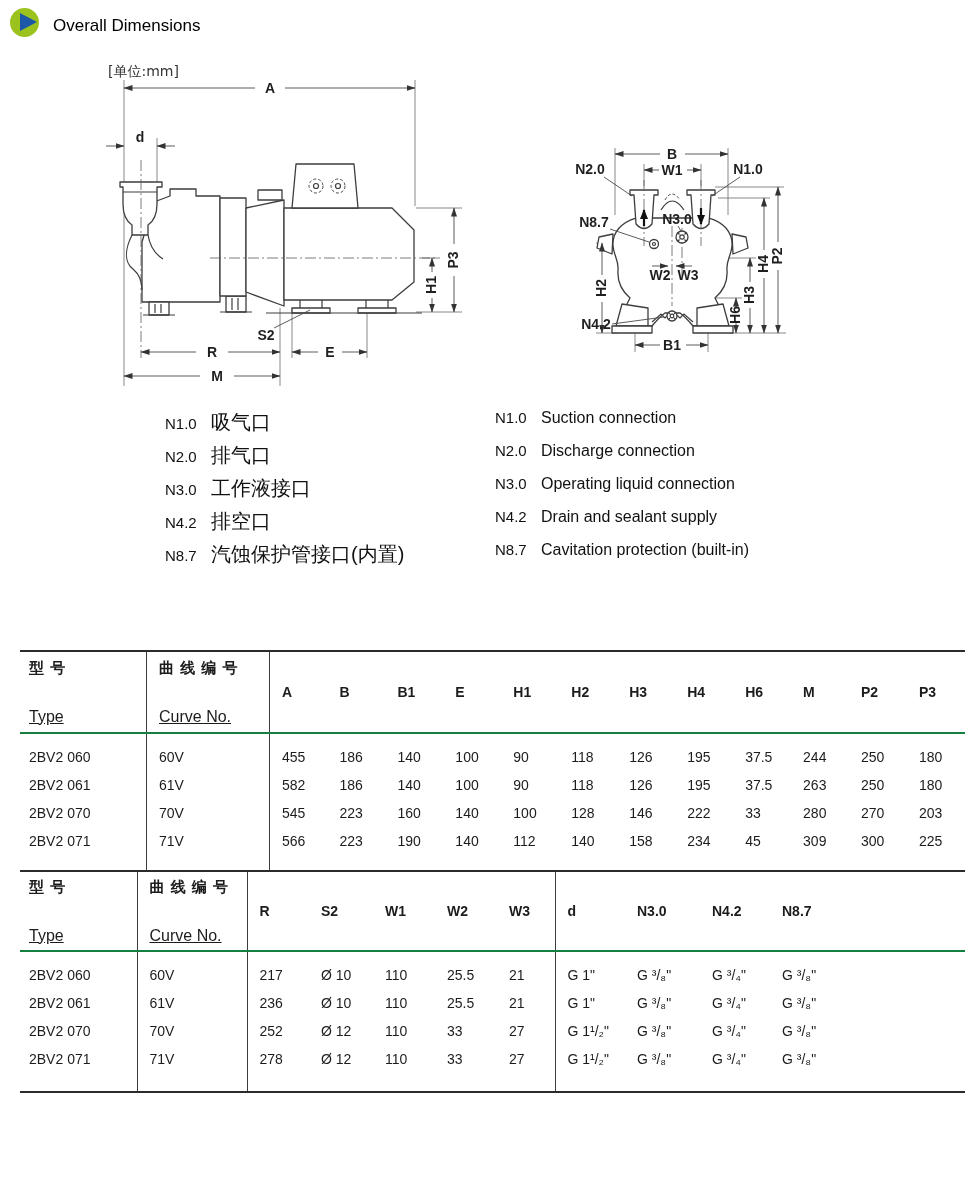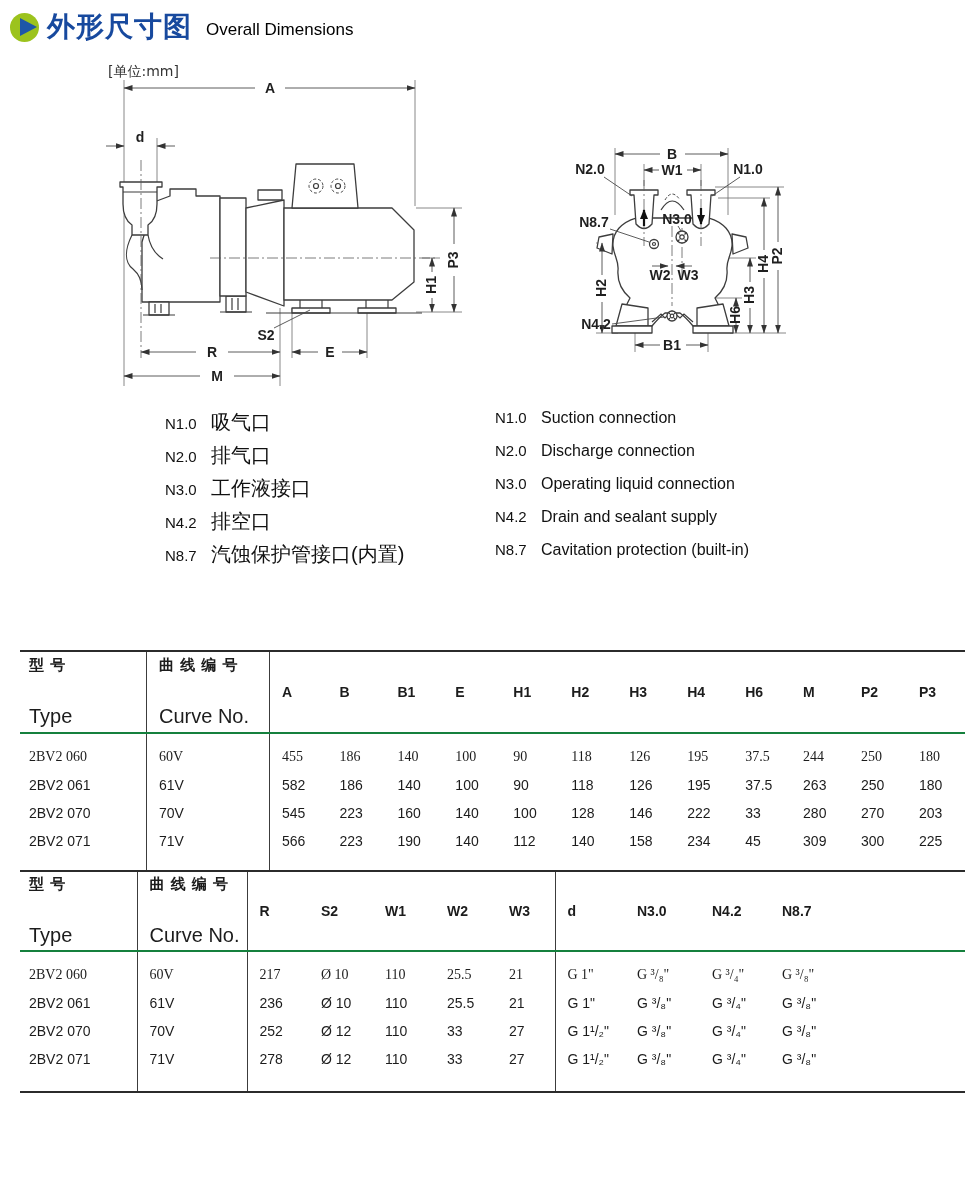--- a/index.html
+++ b/index.html
@@ -38,35 +38,34 @@
   table.t1{border-top:2px solid #2b2b2b;}
   table.t2{border-top:2px solid #2b2b2b;border-bottom:2px solid #2b2b2b;}
   .t td{padding:0 0 0 12px;font-size:14px;vertical-align:middle;white-space:nowrap;}
   .t td.c1{width:117px;border-right:1px solid #3c3c3c;padding-left:9px;}
   .t td.c2{width:110px;border-right:1px solid #3c3c3c;padding-left:12px;}
   .t2 td.sep{border-right:1px solid #3c3c3c;}
   .hdr-row td{height:80px;border-bottom:2px solid #15803d;}
   .t2 .hdr-row td{height:78px;}
   .hc{display:flex;flex-direction:column;justify-content:center;height:100%;}
   .hzh{font-size:15px;font-weight:700;letter-spacing:1px;}
-  .hen{font-size:20px;margin-top:30px;}
+  .hen{font-size:16px;margin-top:30px;text-decoration:underline;}
   .dimh{font-weight:700;}
   .r td{height:28px;}
-  .r.first td{padding-top:9px;font-family:Liberation Serif, serif;}
+  .r.first td{padding-top:9px;}
   .sp1 td{height:15px;}
   .sp2 td{height:18px;}
 </style>
 </head>
 <body>
 
 <div class="abs hdr-bar">
   <span class="logo">
       <span class="logo-tri"></span>
     </span>
-  <span class="title-zh">外形尺寸图</span>
   <span class="title-en">Overall Dimensions</span>
 </div>
 
 <svg class="abs" style="left:70px;top:56px;" width="400" height="346" viewBox="0 0 400 346">
   <defs>
     <marker id="ae" markerWidth="10" markerHeight="8" refX="8.5" refY="3" orient="auto" markerUnits="userSpaceOnUse">
       <path d="M0,0 L9,3 L0,6 Z" fill="#333"></path>
     </marker>
     <marker id="as" markerWidth="10" markerHeight="8" refX="8.5" refY="3" orient="auto-start-reverse" markerUnits="userSpaceOnUse">
       <path d="M0,0 L9,3 L0,6 Z" fill="#333"></path>

